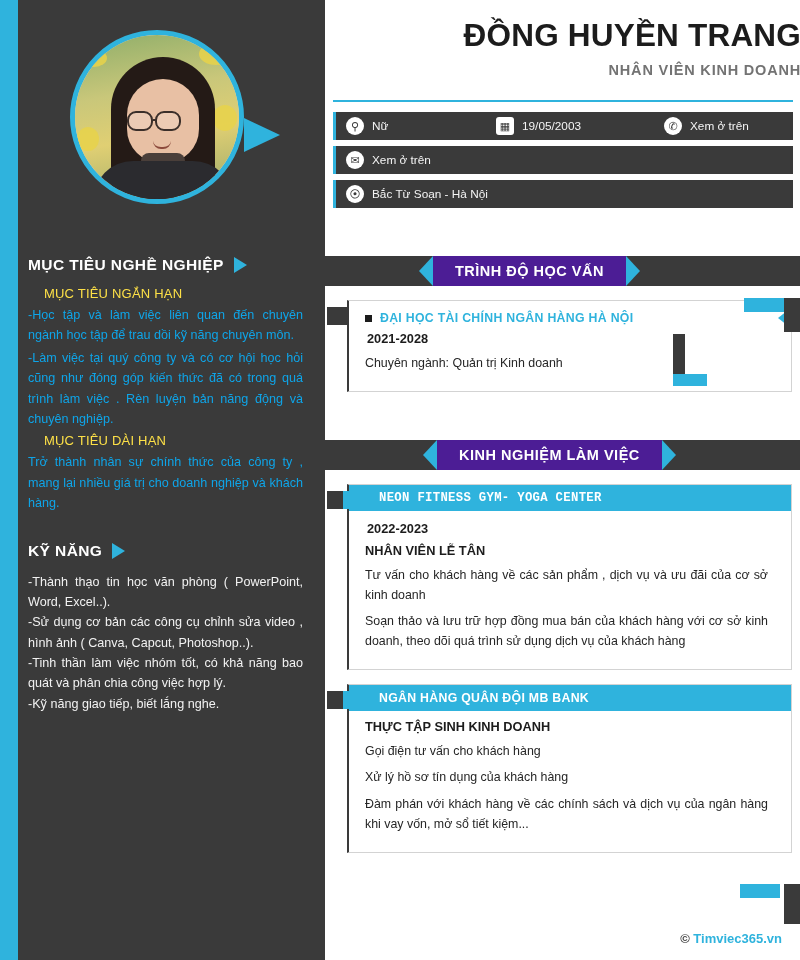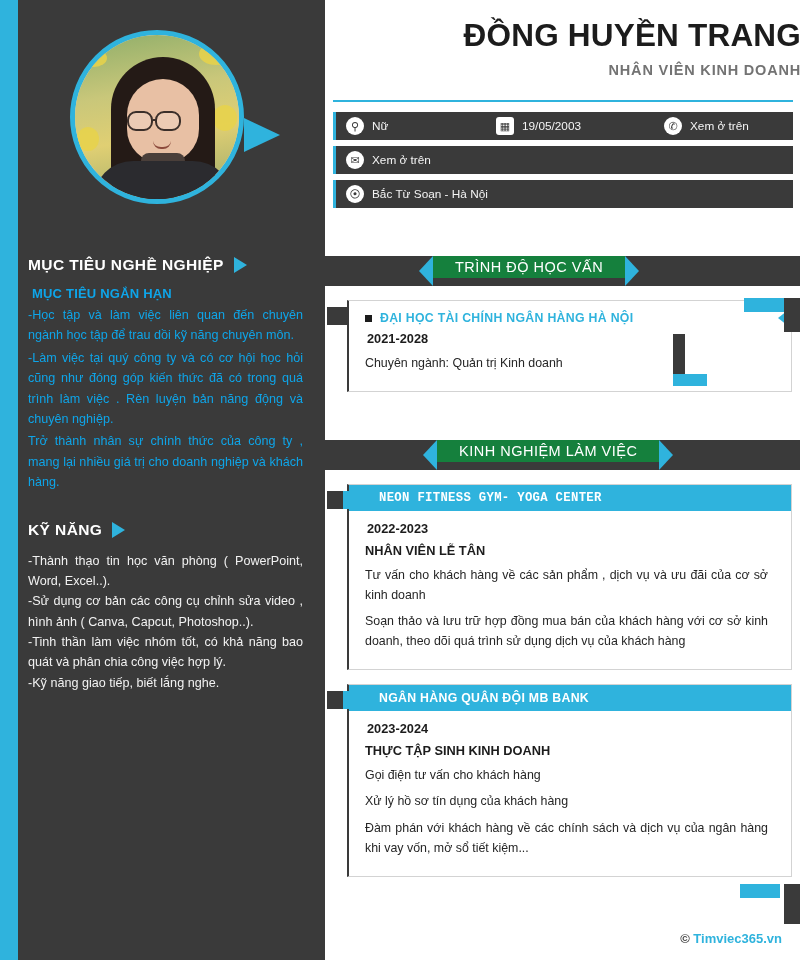--- a/index.html
+++ b/index.html
@@ -83,21 +83,21 @@
     font-size: 15.5px; font-weight: bold; letter-spacing: .4px;
     color: #ffffff; text-transform: uppercase;
   }
   .tri-right {
     width: 0; height: 0;
     border-left: 13px solid #2fb3dd;
     border-top: 8px solid transparent;
     border-bottom: 8px solid transparent;
   }
   .sub-label {
-    font-size: 13px; color: #0ea5e9; margin: 4px 0 4px 4px; letter-spacing:.2px;font-weight:bold;
+    font-size: 13px; color: #fde047; margin: 4px 0 4px 16px; letter-spacing:.2px;
   }
   .body-text {
     font-size: 12.6px; line-height: 1.62; color: #0ea5e9;
     text-align: justify; margin-bottom: 2px;
   }
   .skill-line {
     font-size: 12.6px; line-height: 1.62; color: #f2f2f2;
     text-align: justify;
   }
   .gap-lg { height: 20px; }
@@ -147,23 +147,23 @@
   
   .banner-wrap {
     position: relative; width: 475px; height: 34px;
   }
   .banner-bg {
     position:absolute; left: 0; top: 0; width: 475px; height: 30px;
     background: #3a3a3a;
   }
   .banner-chip {
     position:absolute; top: 0; left: 108px;
-    height: 22px; padding: 0 22px;
-    background: #15803d;
-    color: #ffffff; font-size: 14.5px; font-weight: normal; letter-spacing: .5px;
+    height: 30px; padding: 0 22px;
+    background: #4c1d95;
+    color: #ffffff; font-size: 14.5px; font-weight: bold; letter-spacing: .5px;
     display:flex; align-items:center; justify-content:center;
     text-transform: uppercase;
   }
   .banner-chip::before, .banner-chip::after {
     content:""; position:absolute; top:0; width:0; height:0;
   }
   .banner-chip::before {
     left:-14px; border-right: 14px solid #2fb3dd;
     border-top: 15px solid transparent; border-bottom: 15px solid transparent;
   }
@@ -247,20 +247,21 @@
     <div class="left-content">
 
       <div class="sec-head">
         <span class="txt">MỤC TIÊU NGHỀ NGHIỆP</span>
         <span class="tri-right"></span>
       </div>
 
       <div class="sub-label">MỤC TIÊU NGẮN HẠN</div>
       <div class="body-text">-Học tập và làm việc liên quan đến chuyên ngành học tập để trau dồi kỹ năng chuyên môn.</div>
       <div class="body-text"> -Làm việc tại quý công ty và có cơ hội học hỏi cũng như đóng góp kiến thức đã có trong quá trình làm việc . Rèn luyện bản năng động và chuyên nghiệp.</div>
+      <div class="sub-label">MỤC TIÊU DÀI HẠN</div>
       <div class="body-text">Trở thành nhân sự chính thức của công ty , mang lại nhiều giá trị cho doanh nghiệp và khách hàng.</div>
 
       <div class="gap-lg"></div>
 
       <div class="sec-head">
         <span class="txt">KỸ NĂNG</span>
         <span class="tri-right"></span>
       </div>
 
       <div class="skill-line">-Thành thạo tin học văn phòng ( PowerPoint, Word, Excel..).</div>
@@ -354,21 +355,20 @@
       </div>
 
       <div class="card" style="padding-top:0; margin-top:14px;">
         <div class="hdr-strip"></div>
         <div class="tab-left"></div>
         <div class="tab-left2"></div>
         <div style="position:relative; height:26px; display:flex; align-items:center; padding-left:14px;">
           <span class="card-title" style="color:#ffffff;">NGÂN HÀNG QUÂN ĐỘI MB BANK</span>
         </div>
         <div style="padding-top:8px;">
-          <div class="card-years">2023-2024</div>
           <div class="card-role">THỰC TẬP SINH KINH DOANH</div>
           <div class="card-line">Gọi điện tư vấn cho khách hàng</div>
           <div class="card-line">Xử lý hồ sơ tín dụng của khách hàng</div>
           <div class="card-line">Đàm phán với khách hàng về các chính sách và dịch vụ của ngân hàng khi vay vốn, mở sổ tiết kiệm...</div>
         </div>
       </div>
 
       <div class="blk-dark-r" style="left:459px; top:444px; height:40px;"></div>
       <div class="blk-blue-r" style="left:415px; top:444px; height:14px;"></div>
     </div>

